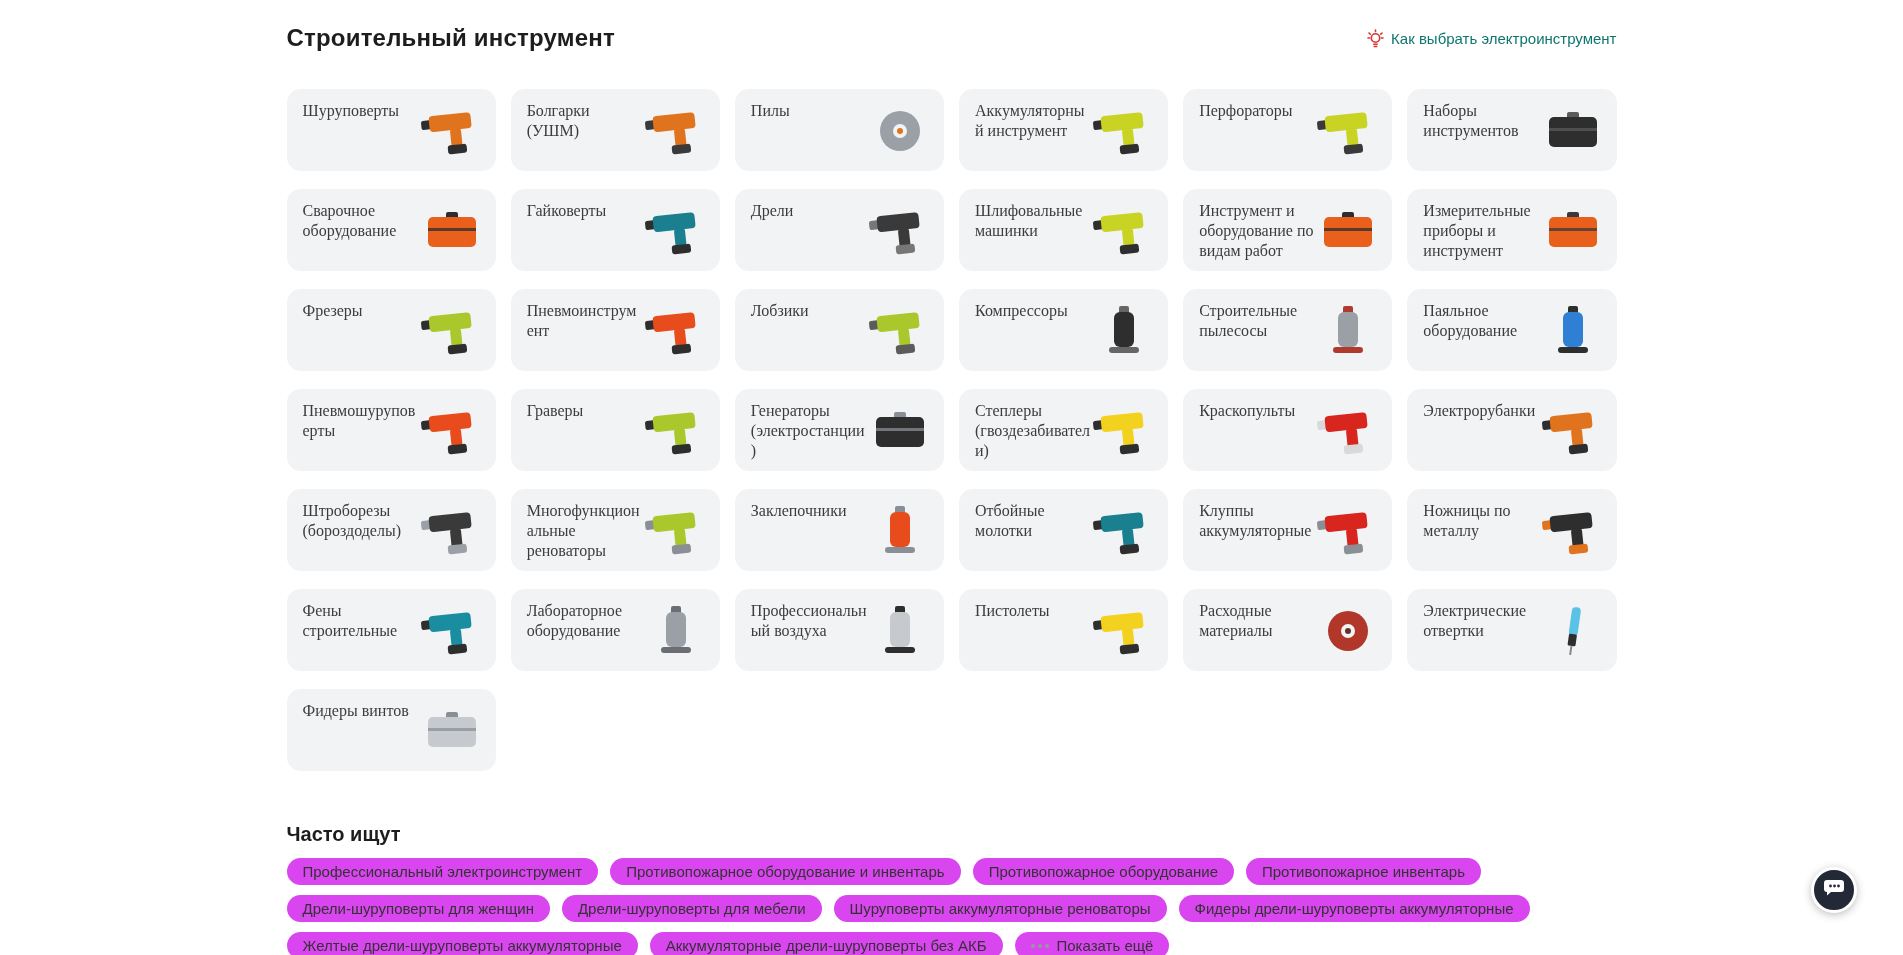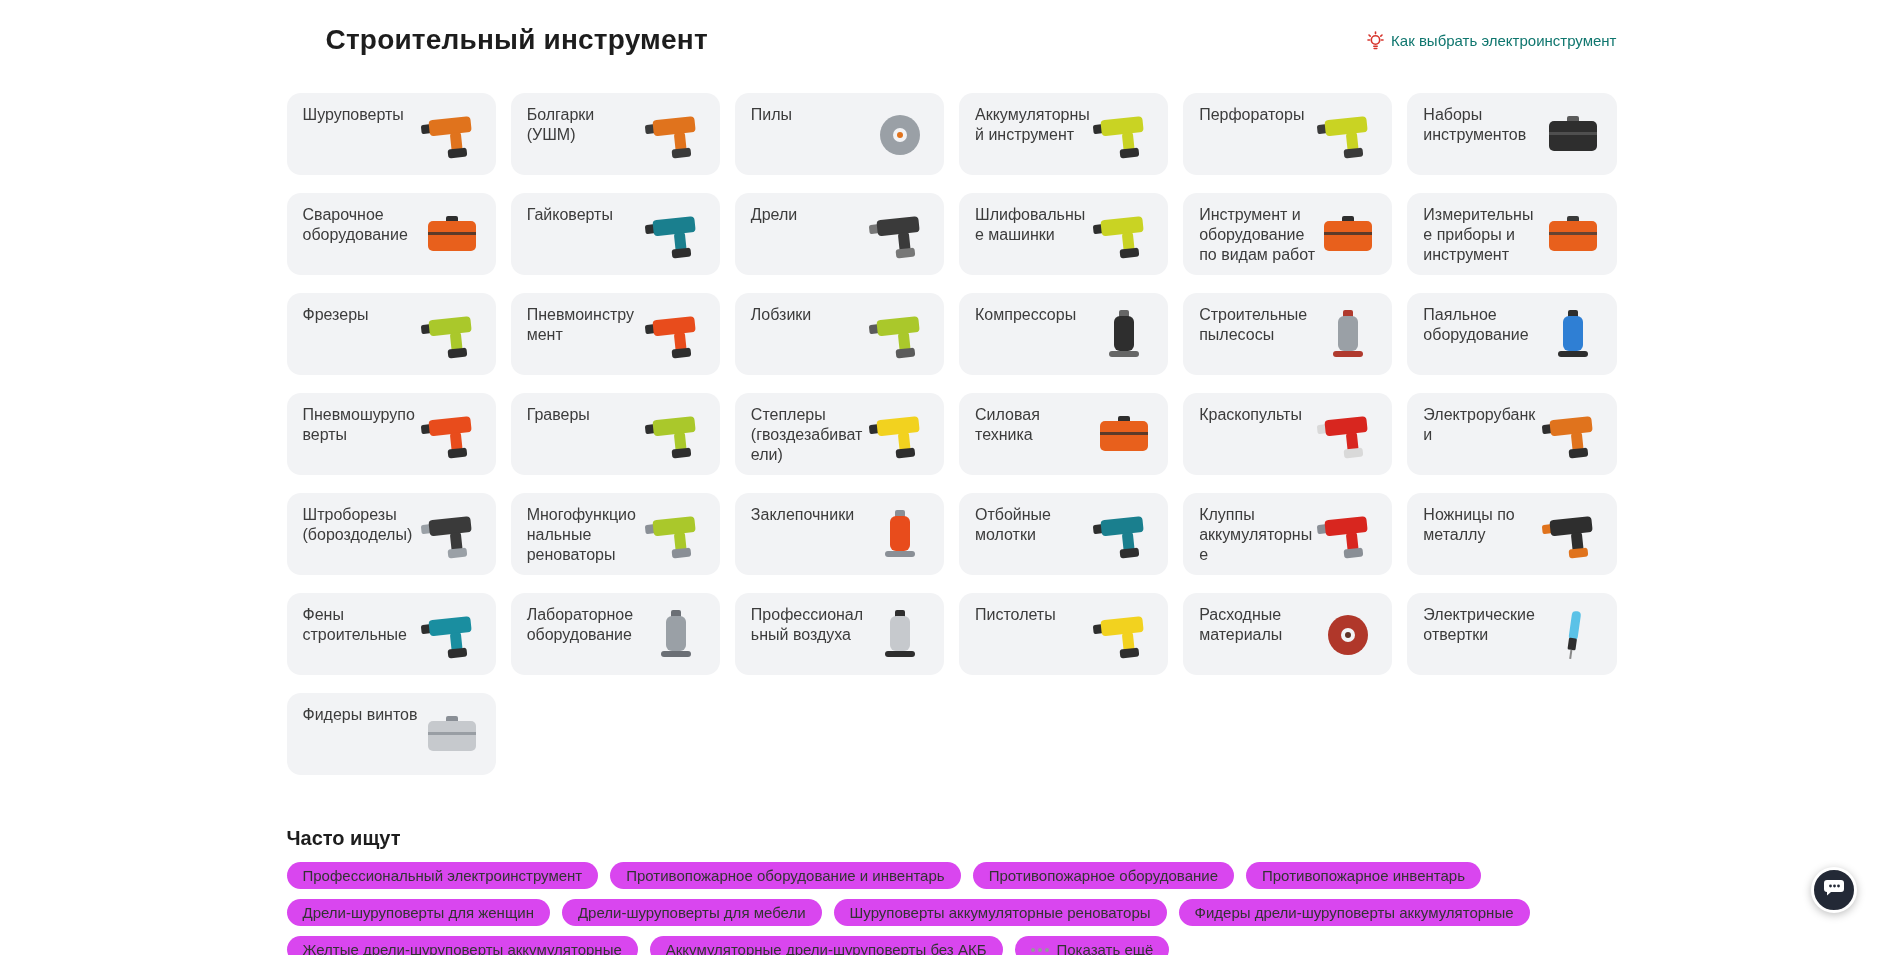--- a/index.html
+++ b/index.html
@@ -1,27 +1,27 @@
 <!DOCTYPE html>
 <html><head>
 <meta charset="utf-8">
 <style>
   * { margin:0; padding:0; box-sizing:border-box; }
   html,body { background:#ffffff; font-family:"Liberation Sans", sans-serif; }
   body { width:1903px; height:955px; overflow:hidden; position:relative; }
   .content { width:1330px; margin:0 auto; padding-top:24px; }
 
   .header { display:flex; justify-content:space-between; align-items:center; }
-  .page-title { font-size:28px; font-weight:700; color:#1d1d1d; letter-spacing:.2px;margin-left:39px; }
+  .page-title { font-size:24px; font-weight:700; color:#1d1d1d; letter-spacing:.2px; }
   .help-link { display:flex; align-items:center; gap:7px; font-size:15px; color:#0f766e; cursor:pointer; }
   .help-link svg { display:block; }
 
   .grid { margin-top:37px; display:grid; grid-template-columns:repeat(6,1fr); column-gap:15px; row-gap:18px; }
   .card { background:#f2f3f5; border-radius:14px; height:82px; display:flex; justify-content:space-between;
-          padding:12px 12px 10px 16px; cursor:pointer; }
+          padding:12px 12px 10px 16px; cursor:pointer;font-family:Liberation Serif, serif; }
   .card-label { width:116px; font-size:16px; line-height:20px; color:#3c3c3c; overflow-wrap:anywhere; }
   .card-img { align-self:center; width:64px; height:56px; flex:0 0 auto; }
 
   .freq { margin-top:52px; }
   .freq-title { font-size:20px; font-weight:700; color:#1d1d1d; }
   .chips { margin-top:12px; display:flex; flex-wrap:wrap; column-gap:12px; row-gap:10px; width:1330px; }
   .chip { background:#d946ef; border-radius:18px; height:27px; display:flex; align-items:center;
           padding:0 16px; font-size:15px; color:#333; white-space:nowrap; cursor:pointer; }
   .chip.more { gap:8px; }
   .dots { display:flex; gap:3px; }
@@ -267,41 +267,41 @@
     <div class="card-img"><svg width="64" height="56" viewBox="0 0 64 56">
             <g transform="rotate(-6 32 28)">
               <rect x="2" y="15" width="10" height="9" rx="2" fill="#2e2e2e"></rect>
               <rect x="10" y="11" width="42" height="16" rx="4" fill="#aac82b"></rect>
               <rect x="30" y="26" width="11" height="19" rx="3" fill="#aac82b"></rect>
               <rect x="26" y="42" width="19" height="9" rx="3" fill="#2e2e2e"></rect>
             </g>
           </svg></div>
   </div>
 
+  <div class="card">
+    <div class="card-label">Генераторы (электростанции)</div>
+    <div class="card-img"><svg width="64" height="56" viewBox="0 0 64 56">
+            <rect x="26" y="9" width="12" height="7" rx="2" fill="#8a8f96"></rect>
+            <rect x="8" y="14" width="48" height="30" rx="5" fill="#2e2e2e"></rect>
+            <rect x="8" y="25" width="48" height="3" fill="#8a8f96" opacity=".75"></rect>
+          </svg></div>
+  </div>
 
   <div class="card">
     <div class="card-label">Степлеры (гвоздезабиватели)</div>
     <div class="card-img"><svg width="64" height="56" viewBox="0 0 64 56">
             <g transform="rotate(-6 32 28)">
               <rect x="2" y="15" width="10" height="9" rx="2" fill="#2e2e2e"></rect>
               <rect x="10" y="11" width="42" height="16" rx="4" fill="#f2d21f"></rect>
               <rect x="30" y="26" width="11" height="19" rx="3" fill="#f2d21f"></rect>
               <rect x="26" y="42" width="19" height="9" rx="3" fill="#2e2e2e"></rect>
             </g>
           </svg></div>
   </div>
 
-  <div class="card">
-    <div class="card-label">Силовая техника</div>
-    <div class="card-img"><svg width="64" height="56" viewBox="0 0 64 56">
-            <rect x="26" y="9" width="12" height="7" rx="2" fill="#2e2e2e"></rect>
-            <rect x="8" y="14" width="48" height="30" rx="5" fill="#e8601c"></rect>
-            <rect x="8" y="25" width="48" height="3" fill="#2e2e2e" opacity=".75"></rect>
-          </svg></div>
-  </div>
 
   <div class="card">
     <div class="card-label">Краскопульты</div>
     <div class="card-img"><svg width="64" height="56" viewBox="0 0 64 56">
             <g transform="rotate(-6 32 28)">
               <rect x="2" y="15" width="10" height="9" rx="2" fill="#d9d9d9"></rect>
               <rect x="10" y="11" width="42" height="16" rx="4" fill="#d8261f"></rect>
               <rect x="30" y="26" width="11" height="19" rx="3" fill="#d8261f"></rect>
               <rect x="26" y="42" width="19" height="9" rx="3" fill="#d9d9d9"></rect>
             </g>

